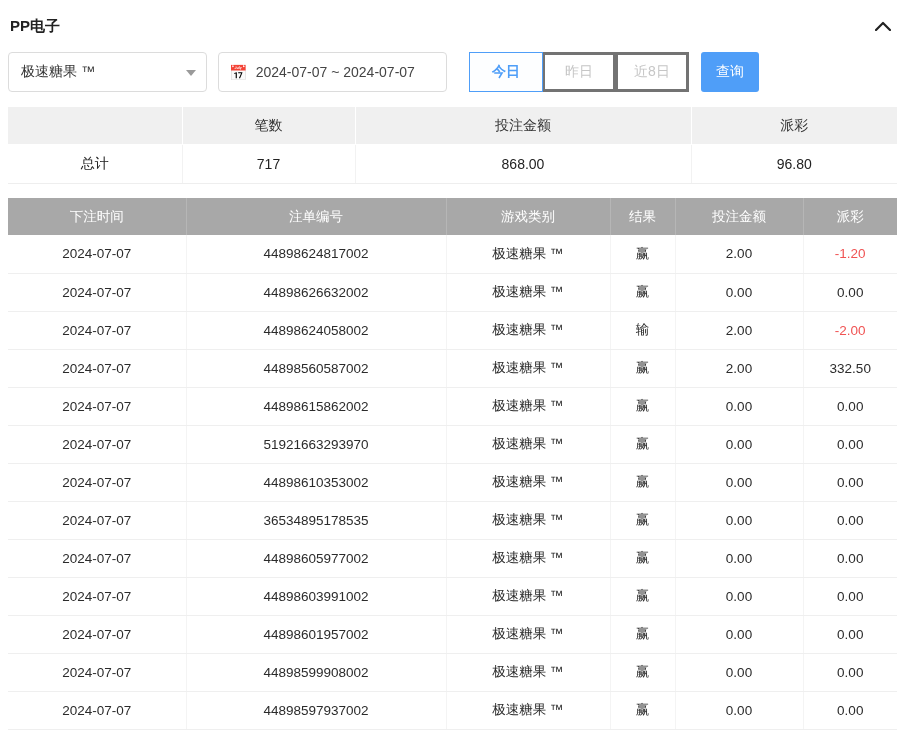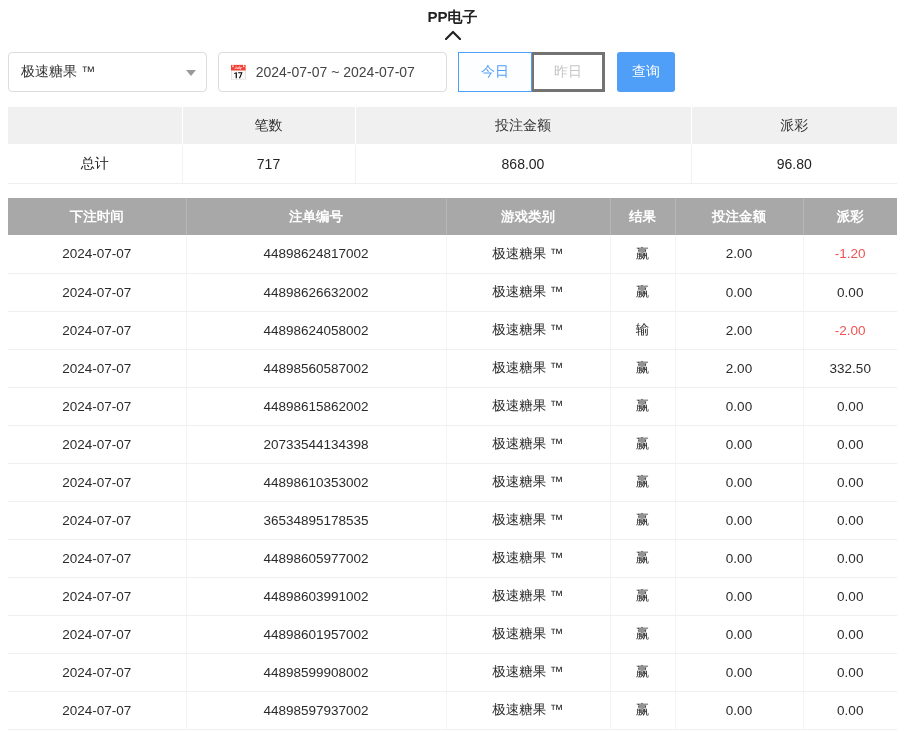--- a/index.html
+++ b/index.html
@@ -6,21 +6,21 @@
   html, body { width: 905px; height: 732px; overflow: hidden; background: #ffffff; }
   body {
     font-family: "Liberation Sans", "DejaVu Sans", sans-serif;
     color: #333;
     padding: 8px;
   }
 
   
   .panel-header {
     display: flex; align-items: center; justify-content: space-between;
-    height: 36px; padding: 0 2px; flex-direction: column;
+    height: 36px; padding: 0 2px;
   }
   .panel-title { font-size: 15px; font-weight: bold; color: #222; }
   .collapse-btn {
     width: 24px; height: 24px; border: none; background: transparent; cursor: pointer;
     display: flex; align-items: center; justify-content: center;
   }
 
   
   .filter-bar { display: flex; align-items: center; margin-top: 8px; height: 40px; }
   .game-select {
@@ -41,21 +41,21 @@
     font-size: 14px; color: #444; background: #fff; cursor: pointer;
   }
   .date-input .cal { margin-right: 8px; color: #b9b9b9; font-size: 15px; line-height: 1; }
   .quick-group { display: flex; margin-left: 11px; }
   .quick-btn {
     min-width: 74px; height: 40px; padding: 0 14px;
     background: #fff; border: 3px solid #737373; margin-left: -1px;
     font-size: 14px; color: #c6c6c6; cursor: pointer;
     font-family: inherit;
   }
-  .quick-btn:first-child { margin-left: 0; }
+  .quick-btn:first-child { margin-left: 11px; font-weight: bold; }
   .quick-btn.active { border: 1px solid var(--accent); color: var(--accent); position: relative; z-index: 1; background: #fdfeff; }
   .query-btn {
     margin-left: 12px; width: 58px; height: 40px;
     background: var(--accent); color: #fff; border: none; border-radius: 3px;
     font-size: 14px; cursor: pointer; font-family: inherit;
   }
 
   
   .summary-table {
     width: 100%; border-collapse: collapse; margin-top: 14px;
@@ -72,21 +72,21 @@
     border-bottom: 1px solid #eee; border-right: 1px solid #f2f2f2; margin-top: 48px;
   }
   .summary-table td:last-child { border-right: none; }
 
   
   .bets-table {
     width: 100%; border-collapse: collapse; margin-top: 14px;
     table-layout: fixed; font-size: 13.5px;
   }
   .bets-table th {
-    background: #a8a8a8; color: #fff; font-weight: bold;
+    background: #a8a8a8; color: #fff; font-weight: normal;
     height: 37px; text-align: center;
     border-right: 1px solid #b6b6b6;
   }
   .bets-table th:last-child { border-right: none; }
   .bets-table td {
     height: 38px; text-align: center; color: #2b2b2b;
     border-bottom: 1px solid #efefef; border-right: 1px solid #f4f4f4;
   }
   .bets-table td:last-child { border-right: none; }
   .bets-table td.neg { color: var(--negative); text-align: center; }
@@ -110,20 +110,21 @@
     <span>极速糖果 ™</span>
     <span class="caret"></span>
   </div>
   <div class="date-input">
     <span class="cal">📅</span>
     <span>2024-07-07 ~ 2024-07-07</span>
   </div>
   <div class="quick-group">
     <button class="quick-btn active">今日</button>
     <button class="quick-btn">昨日</button>
+    <button class="quick-btn">近8日</button>
   </div>
   <button class="query-btn">查询</button>
 </div>
 
 <table class="summary-table">
   <colgroup>
       <col style="width:174px">
       <col style="width:173px">
       <col style="width:336px">
       <col>
@@ -201,21 +202,21 @@
       <tr>
         <td>2024-07-07</td>
         <td>44898615862002</td>
         <td>极速糖果 ™</td>
         <td>赢</td>
         <td>0.00</td>
         <td>0.00</td>
       </tr>
       <tr>
         <td>2024-07-07</td>
-        <td>20733544134398</td>
+        <td>51921663293970</td>
         <td>极速糖果 ™</td>
         <td>赢</td>
         <td>0.00</td>
         <td>0.00</td>
       </tr>
       <tr>
         <td>2024-07-07</td>
         <td>44898610353002</td>
         <td>极速糖果 ™</td>
         <td>赢</td>

